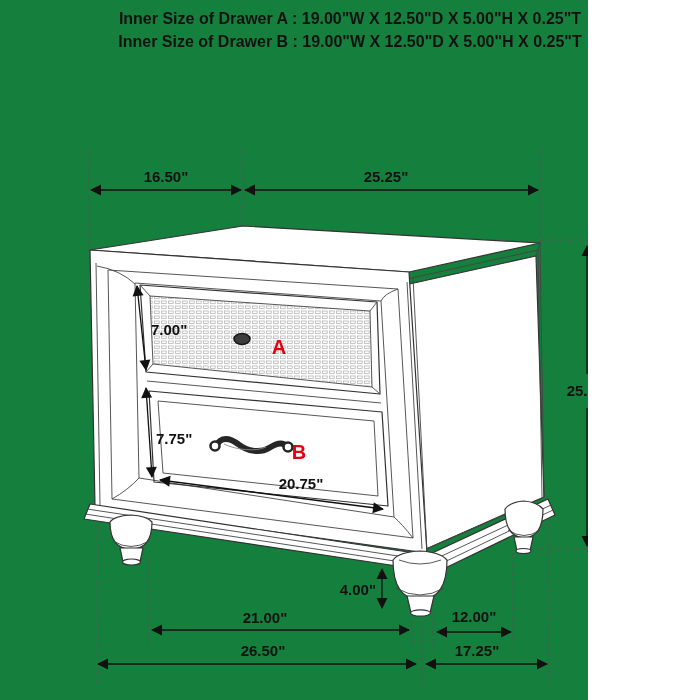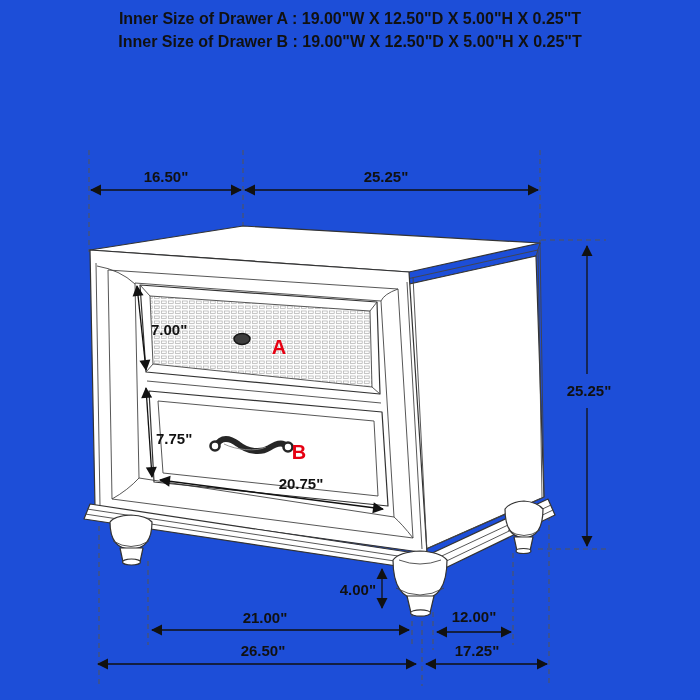--- a/index.html
+++ b/index.html
@@ -1,16 +1,16 @@
 <!DOCTYPE html>
 <html><head>
 <meta charset="utf-8">
 <style>
   html,body{margin:0;padding:0;background:#fff;}
-  #stage{position:relative;width:700px;height:700px;background:#1d4ed8;overflow:hidden;}
+  #stage{position:relative;width:588px;height:700px;background:#15803d;overflow:hidden;}
   svg{display:block;}
   .title-text{font:bold 16px "Liberation Sans",sans-serif;fill:#111;}
   .dim-text{font:bold 15px "Liberation Sans",sans-serif;fill:#111;}
   .red-label{font:bold 20px "Liberation Sans",sans-serif;}
   .outline{fill:none;stroke:#333;stroke-width:1.2;stroke-linejoin:round;stroke-linecap:round;}
   .thin{fill:none;stroke:#444;stroke-width:0.9;stroke-linejoin:round;}
   .fillw{fill:#fff;stroke:#333;stroke-width:1.2;stroke-linejoin:round;}
   .dim{stroke:#111;stroke-width:1.3;fill:none;}
   .dash{stroke:#555;stroke-width:1;stroke-dasharray:5 4;fill:none;}
 </style>

